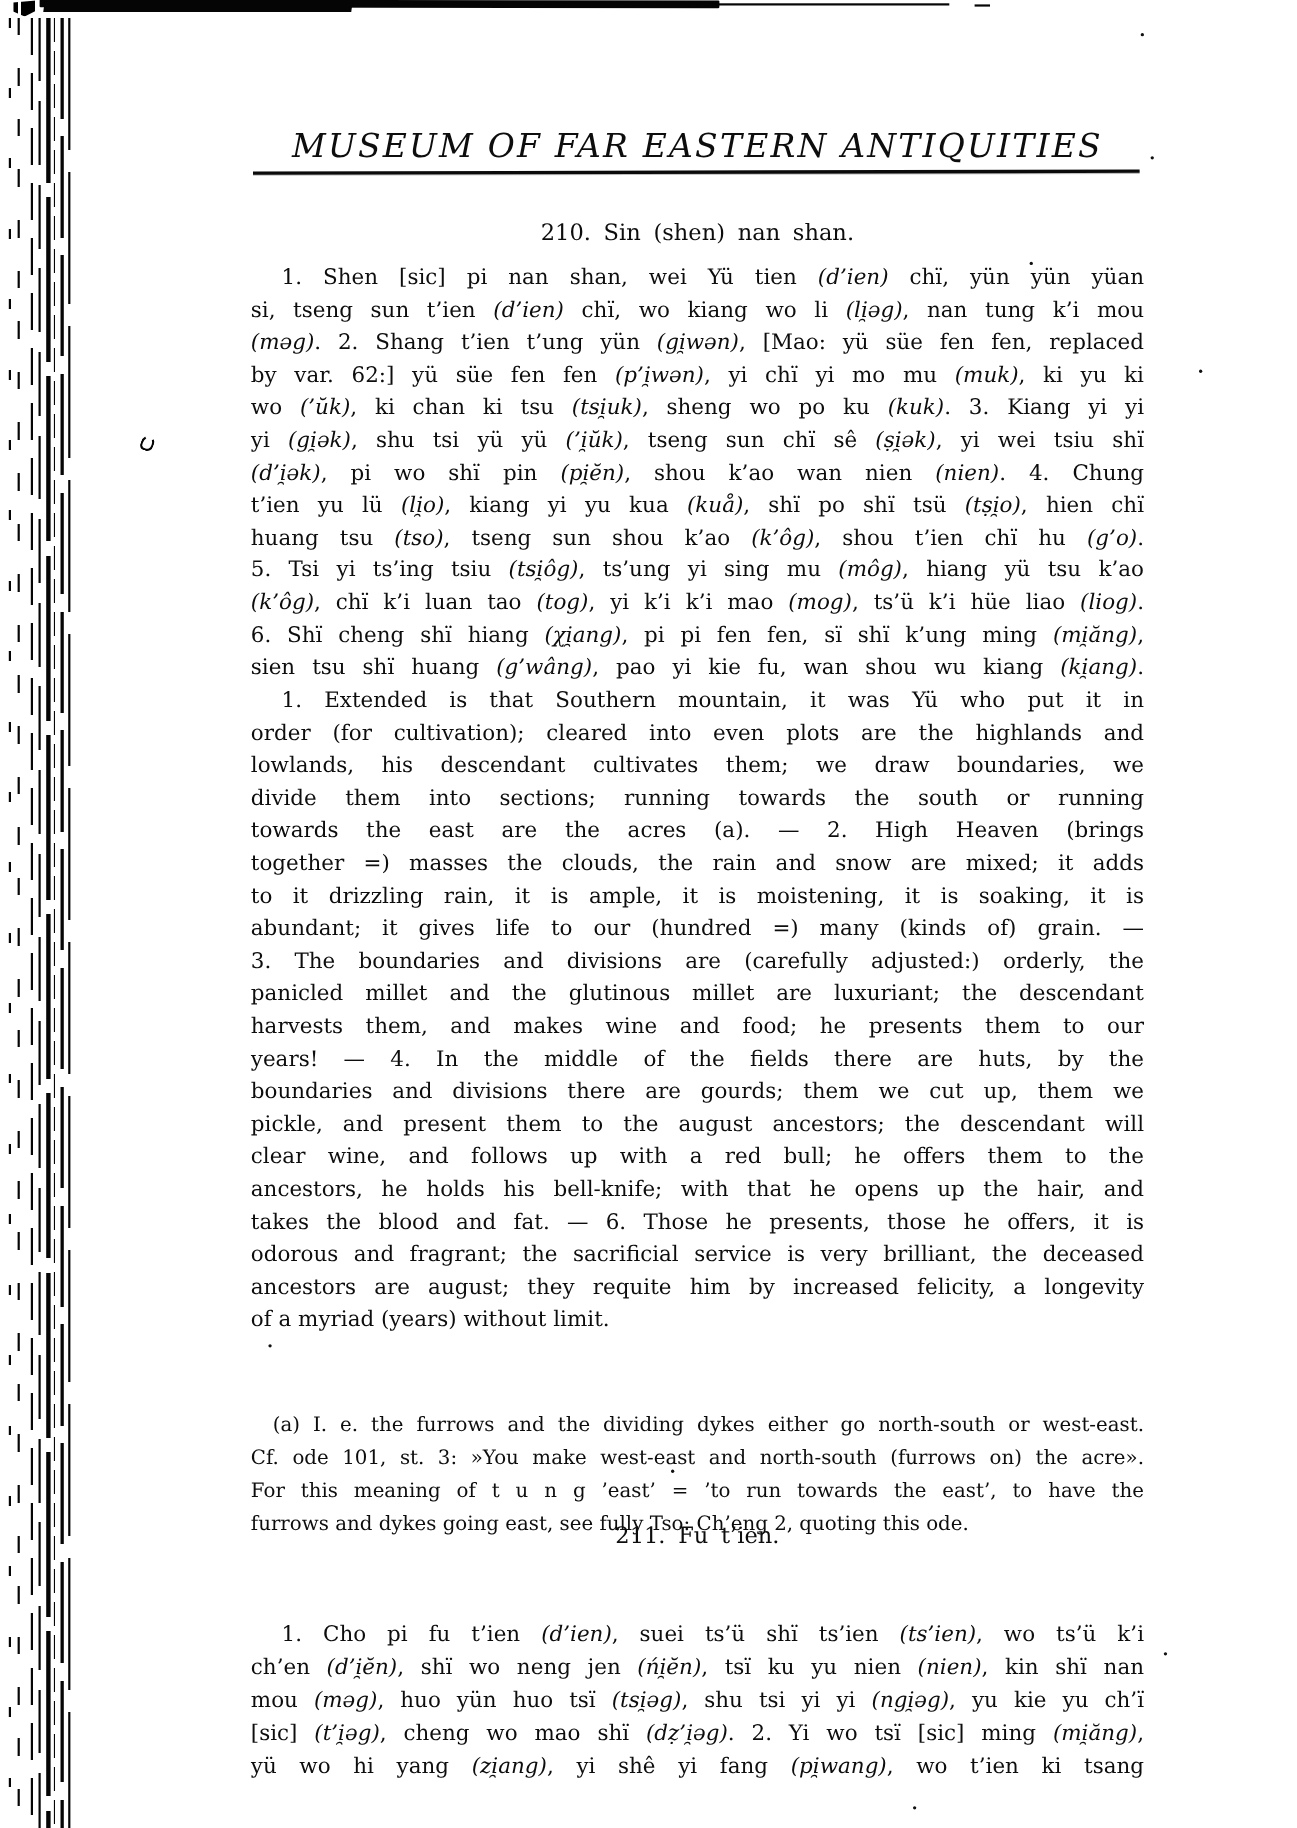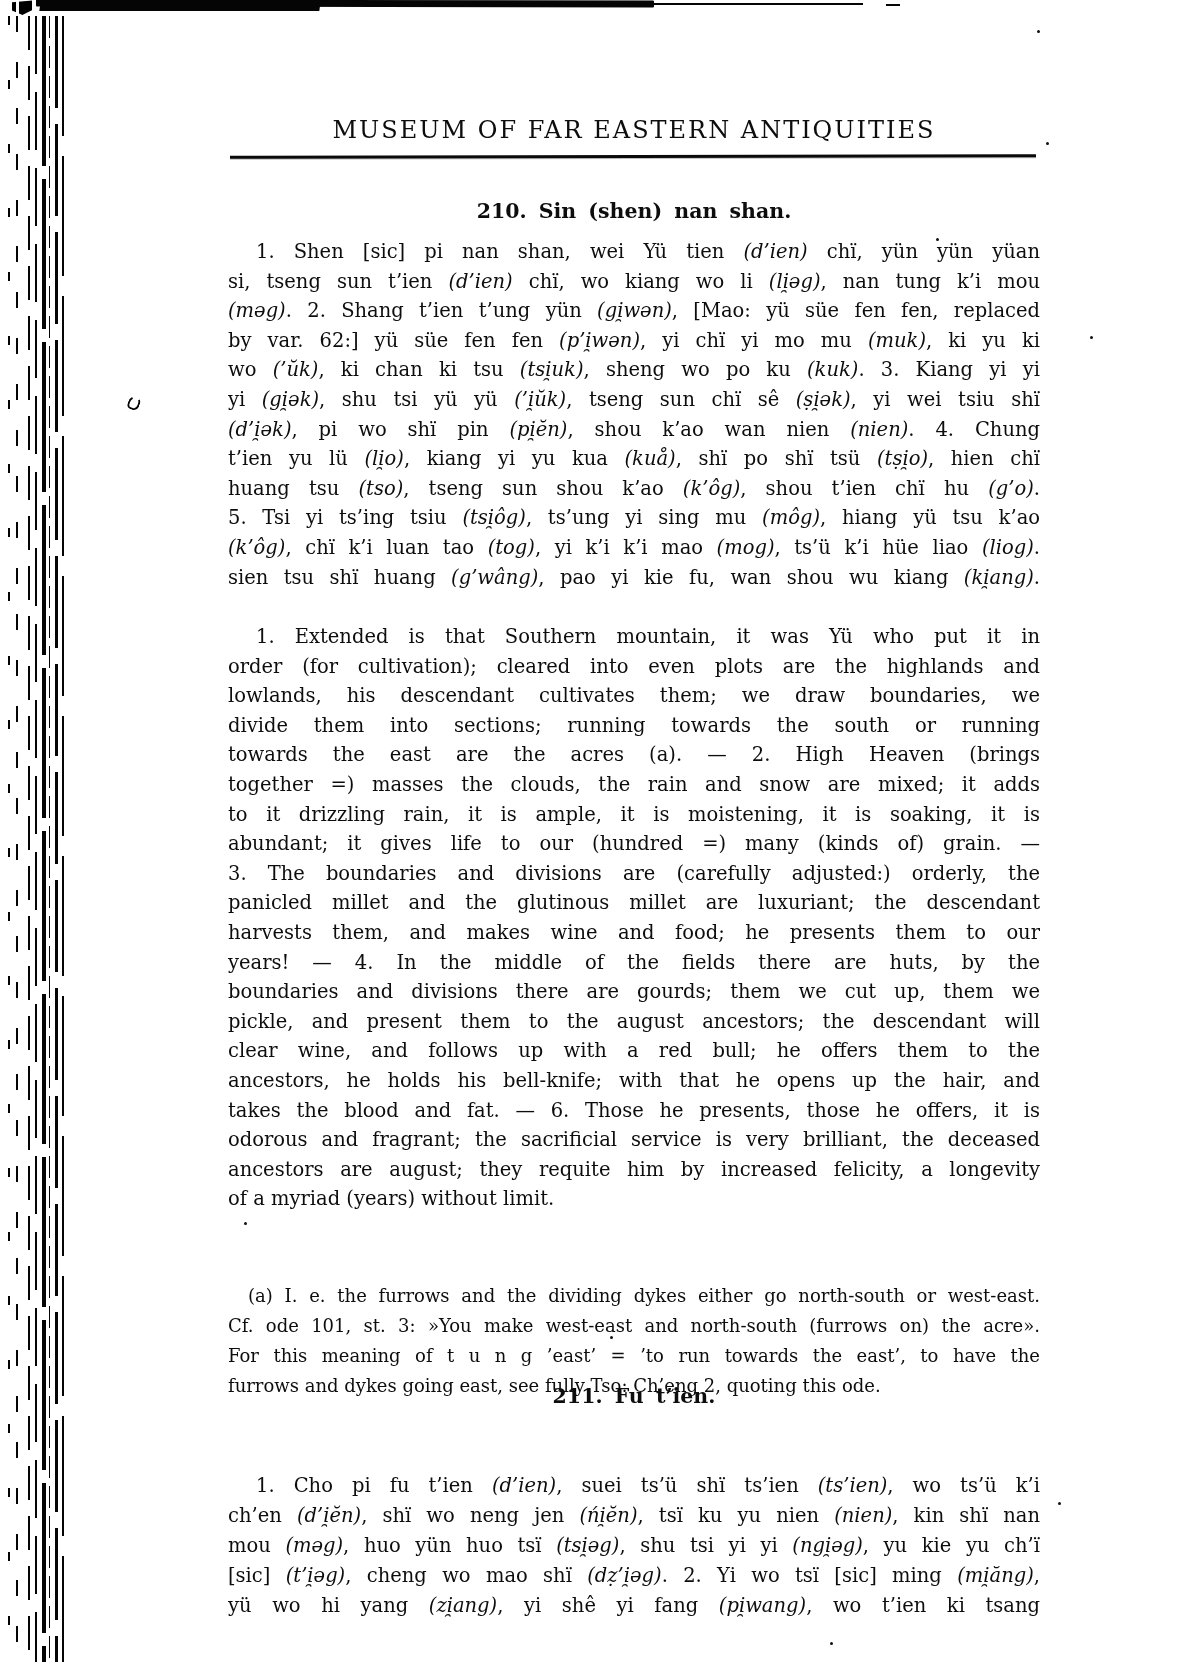--- a/index.html
+++ b/index.html
@@ -25,24 +25,24 @@
   .b5{left:27px;width:2px;background:repeating-linear-gradient(180deg,#050505 0 58px,transparent 58px 76px)}
   .b6{left:0;width:2px;background:repeating-linear-gradient(180deg,#050505 0 9px,transparent 9px 64px)}
   .b7{left:41px;width:1px;background:repeating-linear-gradient(180deg,#050505 0 22px,transparent 22px 30px)}
   .b8{left:54px;width:2px;background:repeating-linear-gradient(180deg,#050505 0 120px,transparent 120px 140px)}
   .margin-mark{position:absolute;left:128px;top:396px;width:8px;height:10px;
     border:2px solid #050505;border-radius:60% 50% 50% 40%;border-top-color:transparent;transform:rotate(20deg)}
   .speck{position:absolute;width:3px;height:3px;background:#111;border-radius:50%}
   
   .content{position:absolute;left:228px;top:0;width:812px;height:1662px}
   .runhead{position:absolute;top:116px;left:0;right:0;text-align:center;
-    font-size:24px;letter-spacing:2px;white-space:nowrap}
+    font-style:italic;font-size:30px;letter-spacing:2px;white-space:nowrap}
   .rule{position:absolute;top:155px;left:2px;width:806px;height:3px;background:#0a0a0a;
     transform:rotate(-.12deg);box-shadow:0 1px 0 rgba(0,0,0,.25)}
-  .ode-heading{position:absolute;left:0;right:0;text-align:center;font-weight:bold;
+  .ode-heading{position:absolute;left:0;right:0;text-align:center;font-weight:normal;
     font-size:20.5px;word-spacing:5px;white-space:nowrap}
   #h210{top:199px}
   #h211{top:1384px}
   .para{position:absolute;left:0;width:812px;font-size:19.5px}
   .para .line{height:29.6px;line-height:29.6px;overflow:hidden;
     text-align:justify;text-align-last:justify;white-space:nowrap}
   .para .line.indent{text-indent:28px}
   .para .line.nolast{text-align-last:left}
   #paraA{top:237px}
   #paraB{top:622px}
@@ -93,20 +93,21 @@
       <div class="line">si, tseng sun t’ien <em>(d’ien)</em> chï, wo kiang wo li <em>(li̯əg)</em>, nan tung k’i mou</div>
       <div class="line"><em>(məg)</em>. 2. Shang t’ien t’ung yün <em>(gi̯wən)</em>, [Mao: yü süe fen fen, replaced</div>
       <div class="line">by var. 62:] yü süe fen fen <em>(p’i̯wən)</em>, yi chï yi mo mu <em>(muk)</em>, ki yu ki</div>
       <div class="line">wo <em>(’ŭk)</em>, ki chan ki tsu <em>(tsi̯uk)</em>, sheng wo po ku <em>(kuk)</em>. 3. Kiang yi yi</div>
       <div class="line">yi <em>(gi̯ək)</em>, shu tsi yü yü <em>(’i̯ŭk)</em>, tseng sun chï sê <em>(ṣi̯ək)</em>, yi wei tsiu shï</div>
       <div class="line"><em>(d’i̯ək)</em>, pi wo shï pin <em>(pi̯ĕn)</em>, shou k’ao wan nien <em>(nien)</em>. 4. Chung</div>
       <div class="line">t’ien yu lü <em>(li̯o)</em>, kiang yi yu kua <em>(kuå)</em>, shï po shï tsü <em>(tṣi̯o)</em>, hien chï</div>
       <div class="line">huang tsu <em>(tso)</em>, tseng sun shou k’ao <em>(k’ôg)</em>, shou t’ien chï hu <em>(g’o)</em>.</div>
       <div class="line">5. Tsi yi ts’ing tsiu <em>(tsi̯ôg)</em>, ts’ung yi sing mu <em>(môg)</em>, hiang yü tsu k’ao</div>
       <div class="line"><em>(k’ôg)</em>, chï k’i luan tao <em>(tog)</em>, yi k’i k’i mao <em>(mog)</em>, ts’ü k’i hüe liao <em>(liog)</em>.</div>
+      <div class="line">6. Shï cheng shï hiang <em>(χi̯ang)</em>, pi pi fen fen, sï shï k’ung ming <em>(mi̯ăng)</em>,</div>
       <div class="line">sien tsu shï huang <em>(g’wâng)</em>, pao yi kie fu, wan shou wu kiang <em>(ki̯ang)</em>.</div>
     </div>
 
   <div class="para" id="paraB">
       <div class="line indent">1. Extended is that Southern mountain, it was Yü who put it in</div>
       <div class="line">order (for cultivation); cleared into even plots are the highlands and</div>
       <div class="line">lowlands, his descendant cultivates them; we draw boundaries, we</div>
       <div class="line">divide them into sections; running towards the south or running</div>
       <div class="line">towards the east are the acres (a). — 2. High Heaven (brings</div>
       <div class="line">together =) masses the clouds, the rain and snow are mixed; it adds</div>

